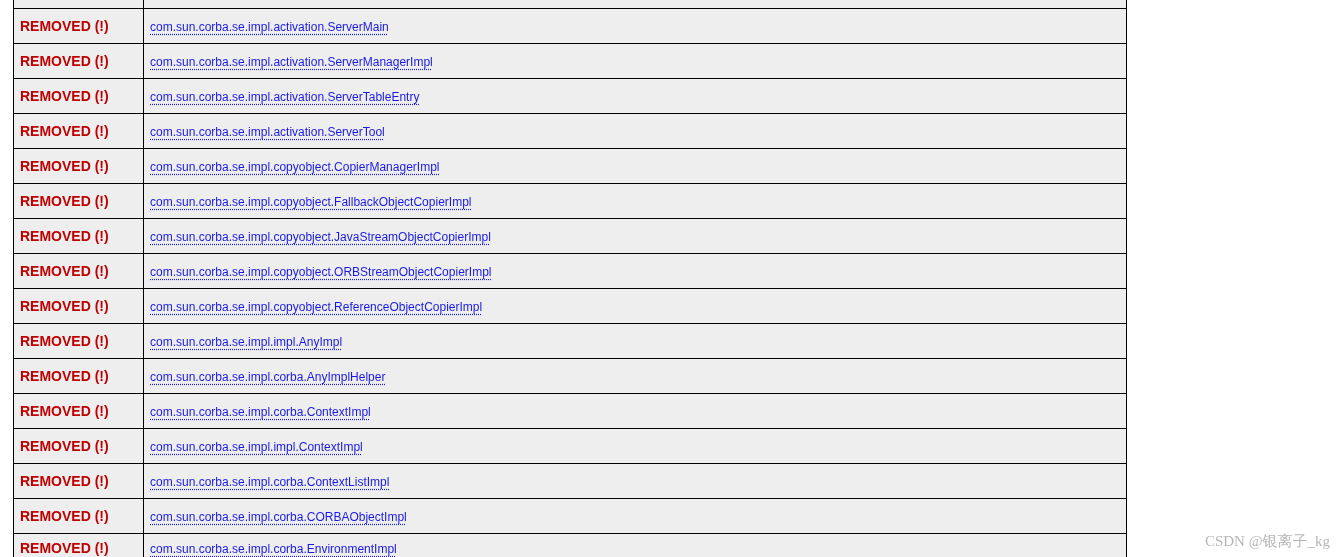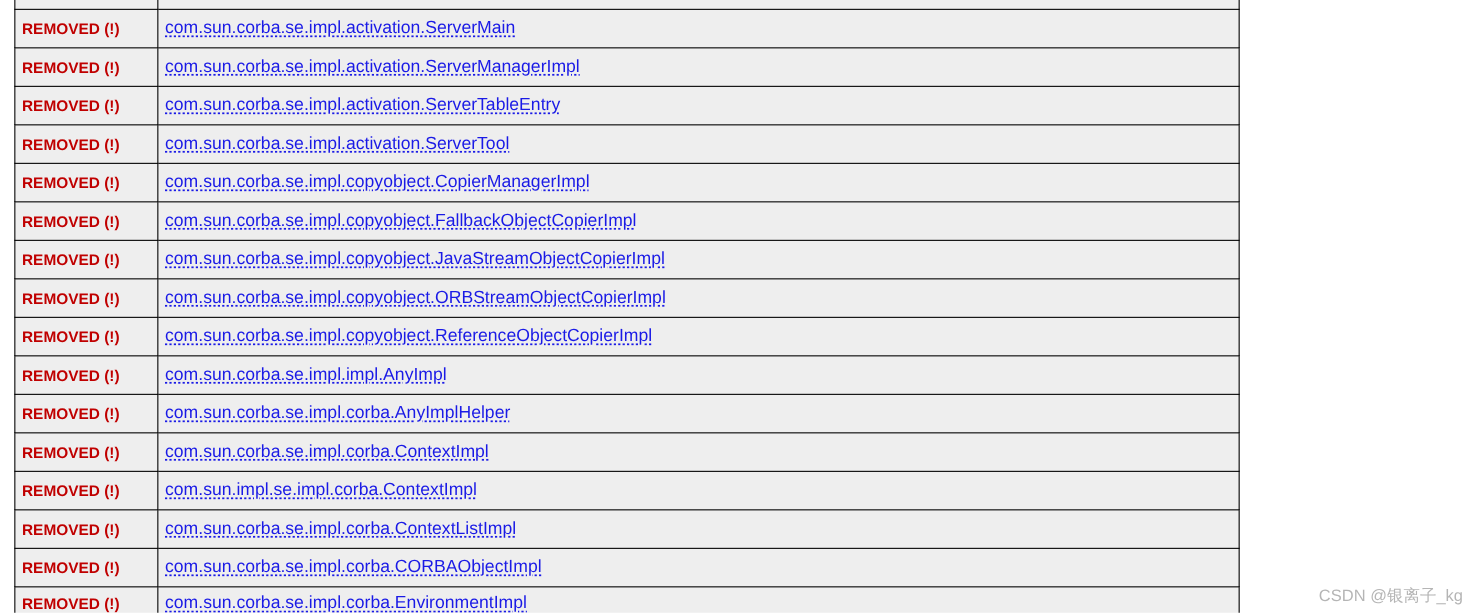--- a/index.html
+++ b/index.html
@@ -44,29 +44,29 @@
     .status {
       color: #c00000;
       font-weight: 600;
       font-size: 14px;
     }
     .classlink {
       color: #1a1ae6;
       text-decoration: underline dotted;
       text-underline-offset: 3px;
       cursor: pointer;
-      font-size: 16px;
+      font-size: 12px;
     }
     .watermark {
       position: absolute;
       right: 8px;
       bottom: 6px;
       font-size: 15px;
       color: rgba(120,120,120,0.55);
-      font-family: Liberation Sans, sans-serif;
+      font-family: Liberation Serif, serif;
       pointer-events: none;
     }
   </style>
 </head>
 <body>
 
 <div class="table-wrap">
   <table>
     <colgroup>
       <col class="col-status">
@@ -120,21 +120,21 @@
       <tr>
         <td><span class="status">REMOVED (!)</span></td>
         <td><a class="classlink">com.sun.corba.se.impl.corba.AnyImplHelper</a></td>
       </tr>
       <tr>
         <td><span class="status">REMOVED (!)</span></td>
         <td><a class="classlink">com.sun.corba.se.impl.corba.ContextImpl</a></td>
       </tr>
       <tr>
         <td><span class="status">REMOVED (!)</span></td>
-        <td><a class="classlink">com.sun.impl.se.impl.corba.ContextImpl</a></td>
+        <td><a class="classlink">com.sun.corba.se.impl.impl.ContextImpl</a></td>
       </tr>
       <tr>
         <td><span class="status">REMOVED (!)</span></td>
         <td><a class="classlink">com.sun.corba.se.impl.corba.ContextListImpl</a></td>
       </tr>
       <tr>
         <td><span class="status">REMOVED (!)</span></td>
         <td><a class="classlink">com.sun.corba.se.impl.corba.CORBAObjectImpl</a></td>
       </tr>
       <tr class="row-bottom">

